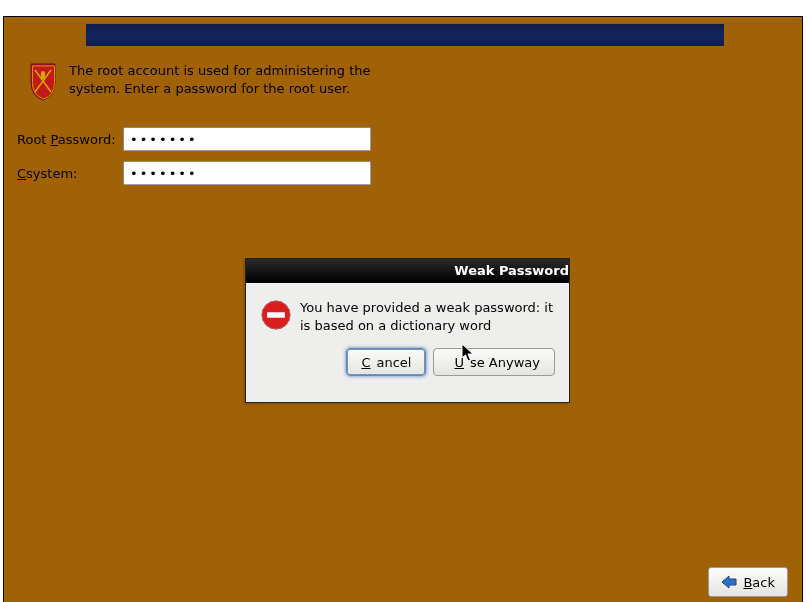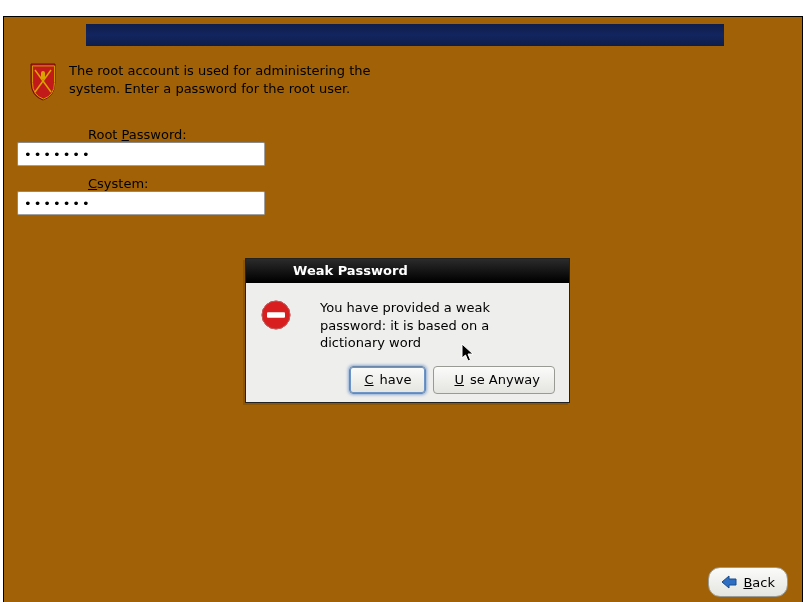--- a/index.html
+++ b/index.html
@@ -44,21 +44,20 @@
       line-height: 1.35;
     }
     .form-area {
       position: absolute;
       left: 13px; top: 110px;
     }
     .form-row {
       display: flex;
       align-items: center;
       margin-bottom: 10px;
-      flex-direction: column;
     }
     .form-row label {
       width: 106px;
       display: inline-block;
     }
     .underline { text-decoration: underline; }
     .text-input {
       width: 248px; height: 24px;
       background: #fff;
       border: 1px solid #a0a0a0;
@@ -76,29 +75,29 @@
       width: 325px; height: 145px;
       background: #eeeeec;
       border: 1px solid #222;
       box-shadow: -2px 2px 0 rgba(0,0,0,0.12);
     }
     .dialog-title {
       height: 24px;
       background: linear-gradient(to bottom, #2b2b2b, #000);
       color: #fff;
       font-weight: bold;
-      text-align: left;
+      text-align: right;
       line-height: 24px;
       font-size: 13px;
       border-bottom: 1px solid #000;
       padding-left: 47px;
     }
     .dialog-body {
       display: flex;
-      gap: 28px;
+      gap: 8px;
       padding: 16px 14px 8px 14px;
     }
     .error-icon {
       width: 32px; height: 32px;
       flex-shrink: 0;
     }
     .dialog-text {
       line-height: 1.35;
     }
     .dialog-buttons {
@@ -128,21 +127,21 @@
       position: absolute;
       right: 14px; bottom: 14px;
       display: flex;
       gap: 8px;
     }
     .nav-btn {
       height: 30px;
       padding: 0 12px;
       background: linear-gradient(to bottom, #fbfbfa, #e4e4e0);
       border: 1px solid #9a9a94;
-      border-radius: 12px;
+      border-radius: 3px;
       font-family: inherit;
       font-size: 13px;
       cursor: pointer;
       display: inline-flex;
       align-items: center;
       gap: 6px;
     }
     .arrow {
       width: 16px; height: 14px;
       display: inline-block;
@@ -193,21 +192,21 @@
           <circle cx="16" cy="16" r="14" fill="#d81e1e" stroke="#8f0f0f" stroke-width="1"></circle>
           <circle cx="16" cy="16" r="14" fill="none" stroke="#f48b8b" stroke-width="1" stroke-opacity="0.6"></circle>
           <rect x="7" y="13.2" width="18" height="5.6" rx="1" fill="#fff"></rect>
         </svg>
       </span>
       <div class="dialog-text">You have provided a weak password: it is based on a dictionary word</div>
     </div>
     <div class="dialog-buttons">
       <button class="btn default">
           <span class="underline">C</span>
-          <span>have</span>
+          <span>ancel</span>
         </button>
       <button class="btn">
           <span></span>
           <span class="underline">U</span>
           <span>se Anyway</span>
         </button>
     </div>
   </div>
 
   <div class="nav-buttons">

